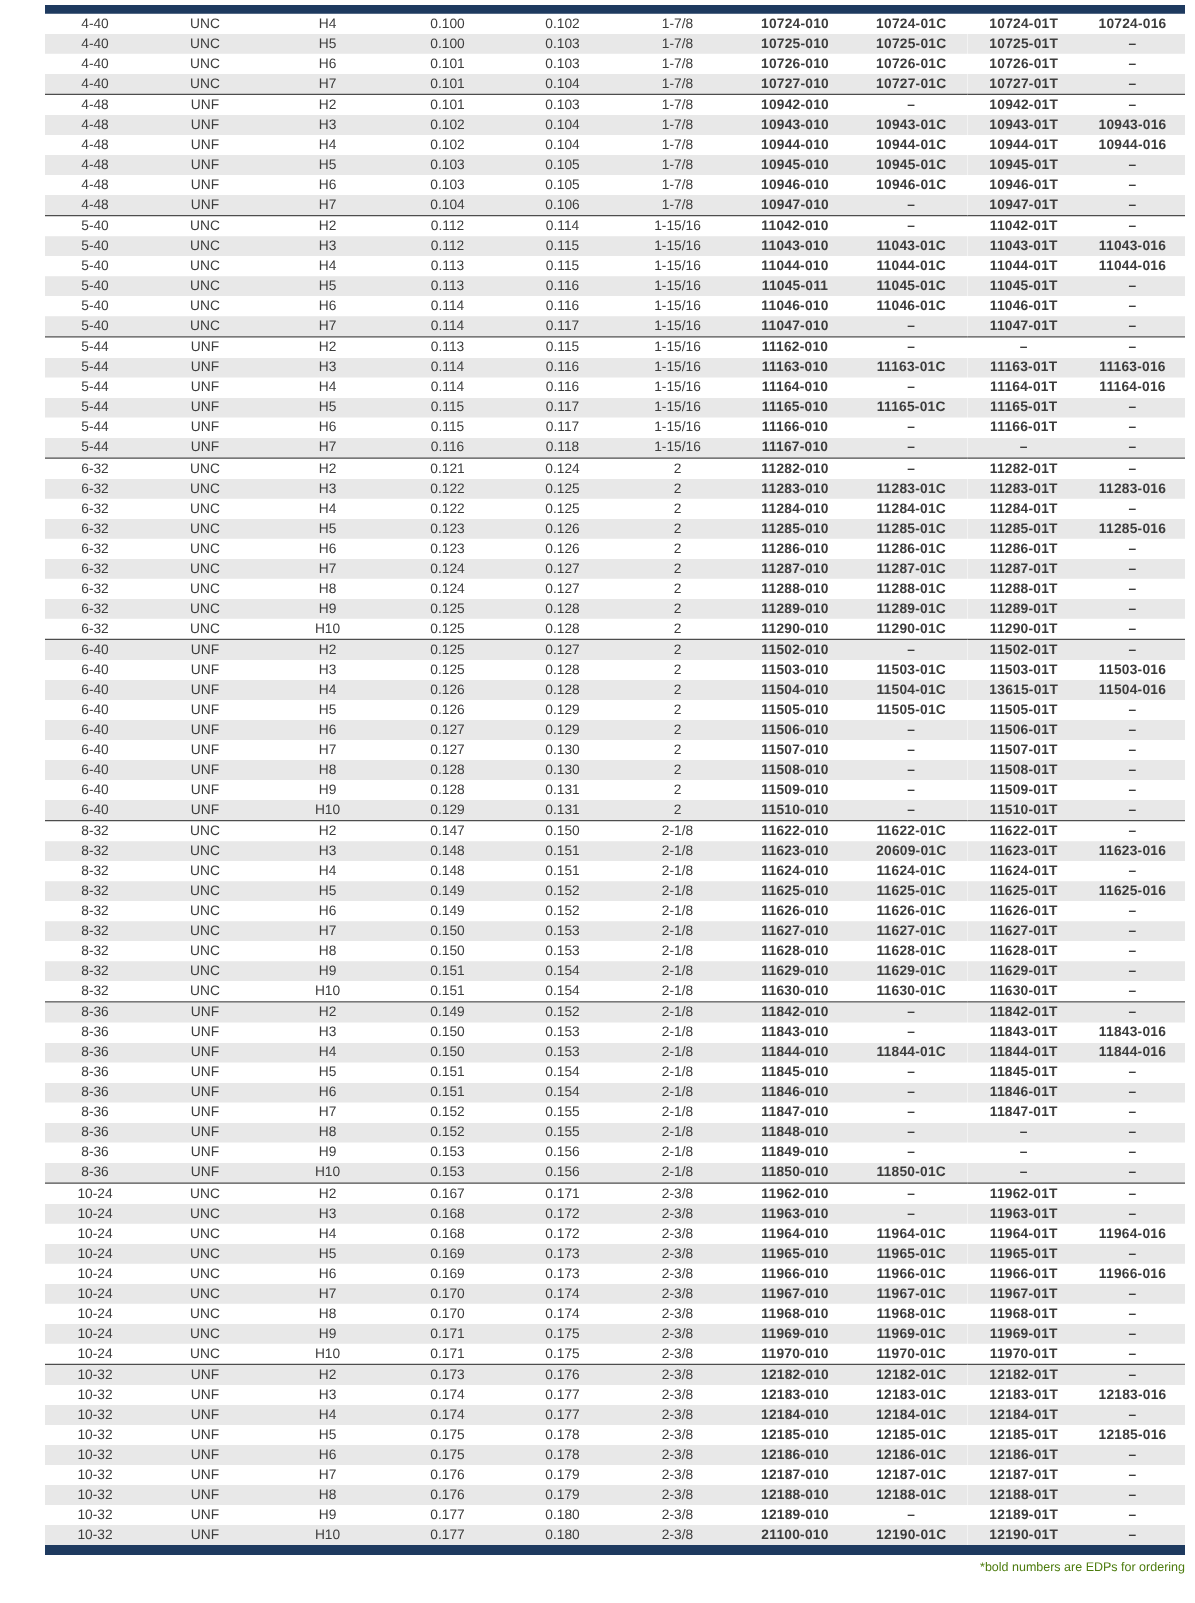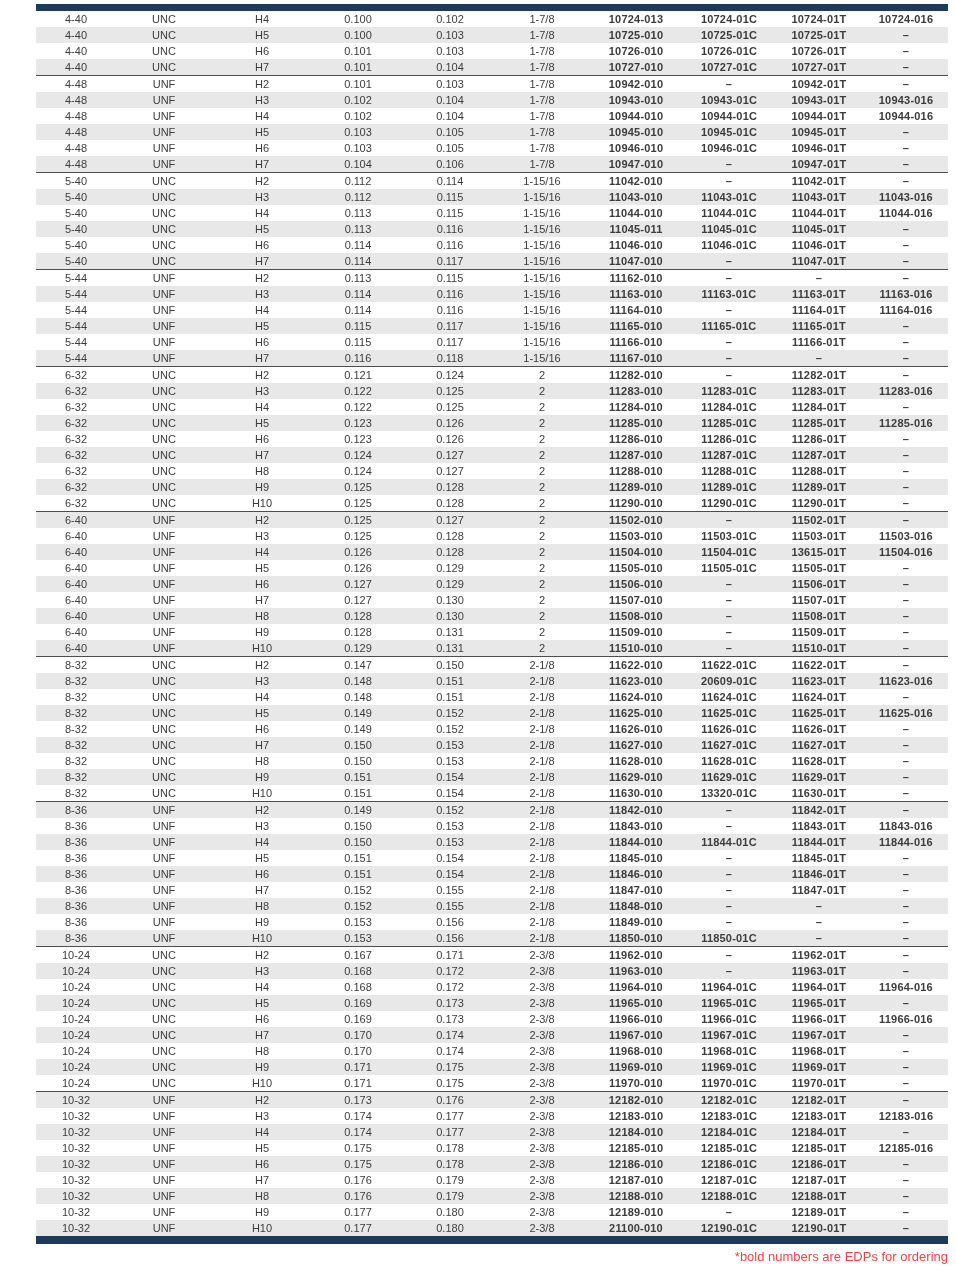--- a/index.html
+++ b/index.html
@@ -44,22 +44,22 @@
   tr.stripe { background: #e8e8e8; }
   tr.group-start td { border-top: 1px solid #4d4d4d; }
   td.edp {
     font-weight: bold;
     color: #2e2e2e;
     letter-spacing: 0.2px;
   }
   .footnote {
     width: 912px;
     text-align: right;
-    font-size: 13px;
-    color: #ef4444;
+    font-size: 10px;
+    color: #4d7c0f;
     padding: 5px 2px 0 0;
   }
 </style>
 </head>
 <body>
 
 <div class="page">
   <div class="rule-top"></div>
 
   <table class="spec">
@@ -76,21 +76,21 @@
       <col style="width:84px">
     </colgroup>
     <tbody>
         <tr>
           <td>4-40</td>
           <td>UNC</td>
           <td>H4</td>
           <td>0.100</td>
           <td>0.102</td>
           <td>1-7/8</td>
-          <td class="edp">10724-013</td>
+          <td class="edp">10724-010</td>
           <td class="edp">10724-01C</td>
           <td class="edp">10724-01T</td>
           <td class="edp">10724-016</td>
         </tr>
         <tr class="stripe">
           <td>4-40</td>
           <td>UNC</td>
           <td>H5</td>
           <td>0.100</td>
           <td>0.103</td>
@@ -653,21 +653,21 @@
           <td class="edp">–</td>
         </tr>
         <tr>
           <td>8-32</td>
           <td>UNC</td>
           <td>H10</td>
           <td>0.151</td>
           <td>0.154</td>
           <td>2-1/8</td>
           <td class="edp">11630-010</td>
-          <td class="edp">13320-01C</td>
+          <td class="edp">11630-01C</td>
           <td class="edp">11630-01T</td>
           <td class="edp">–</td>
         </tr>
         <tr class="stripe group-start">
           <td>8-36</td>
           <td>UNF</td>
           <td>H2</td>
           <td>0.149</td>
           <td>0.152</td>
           <td>2-1/8</td>

